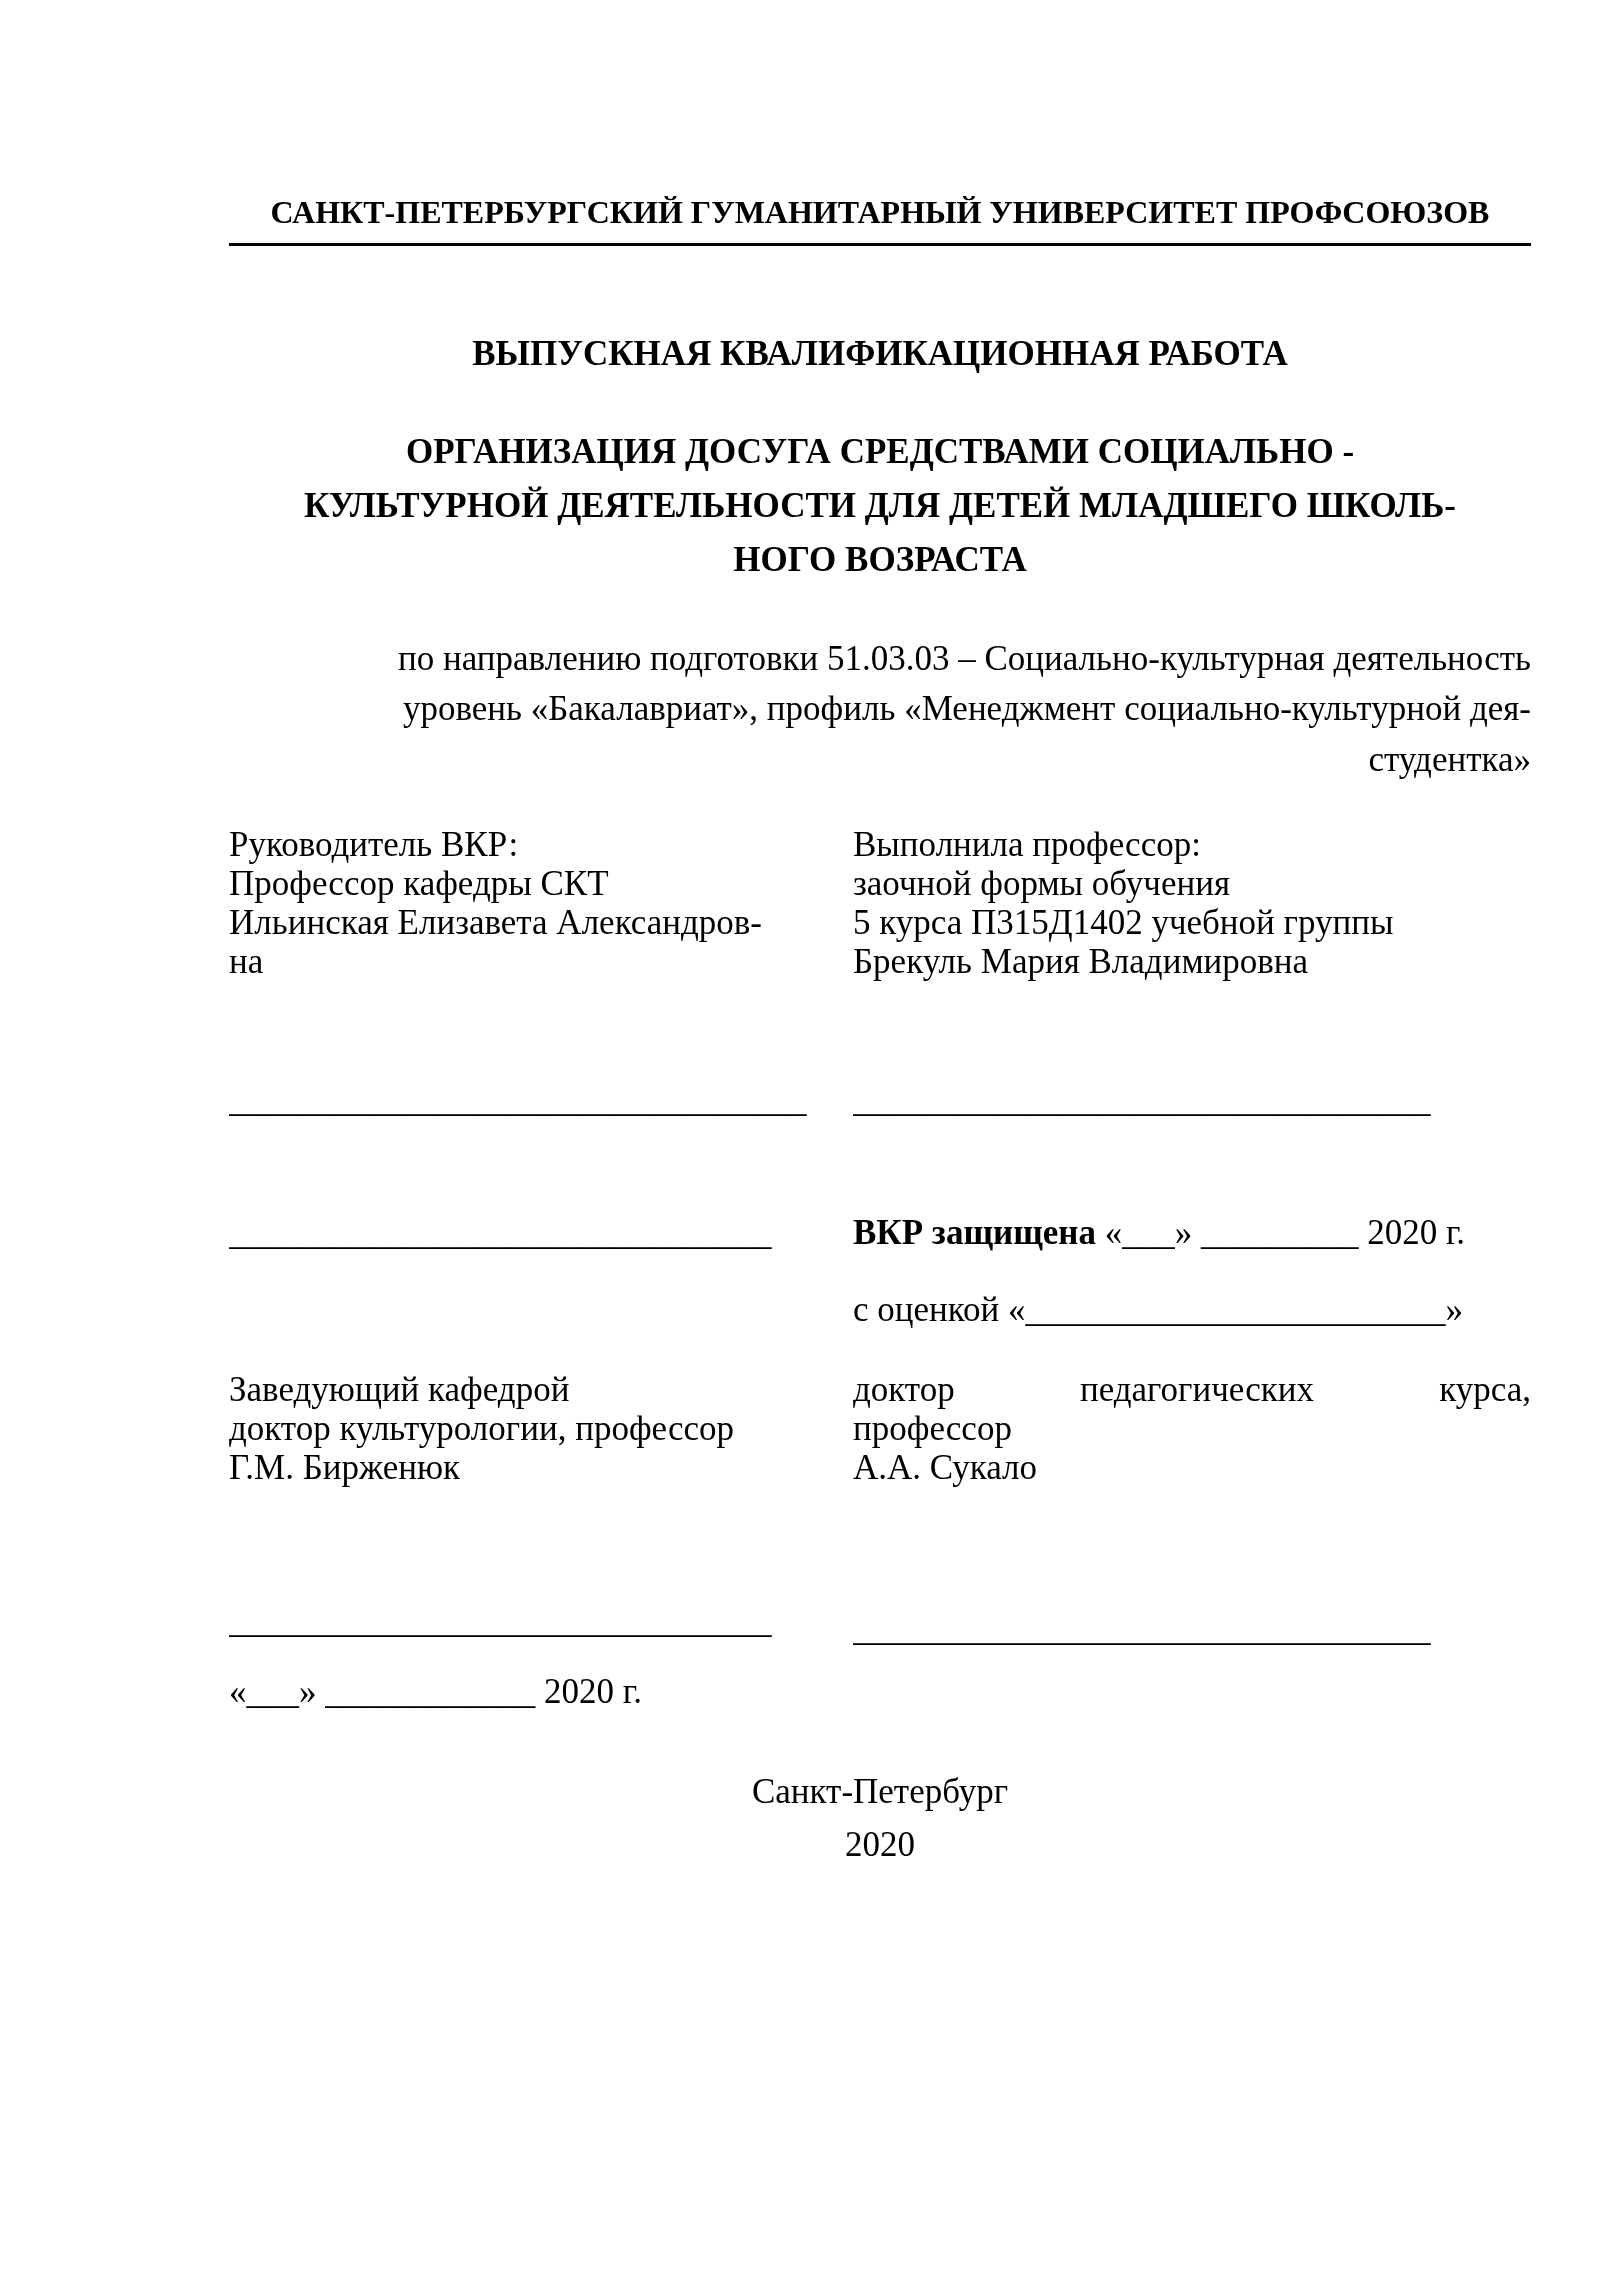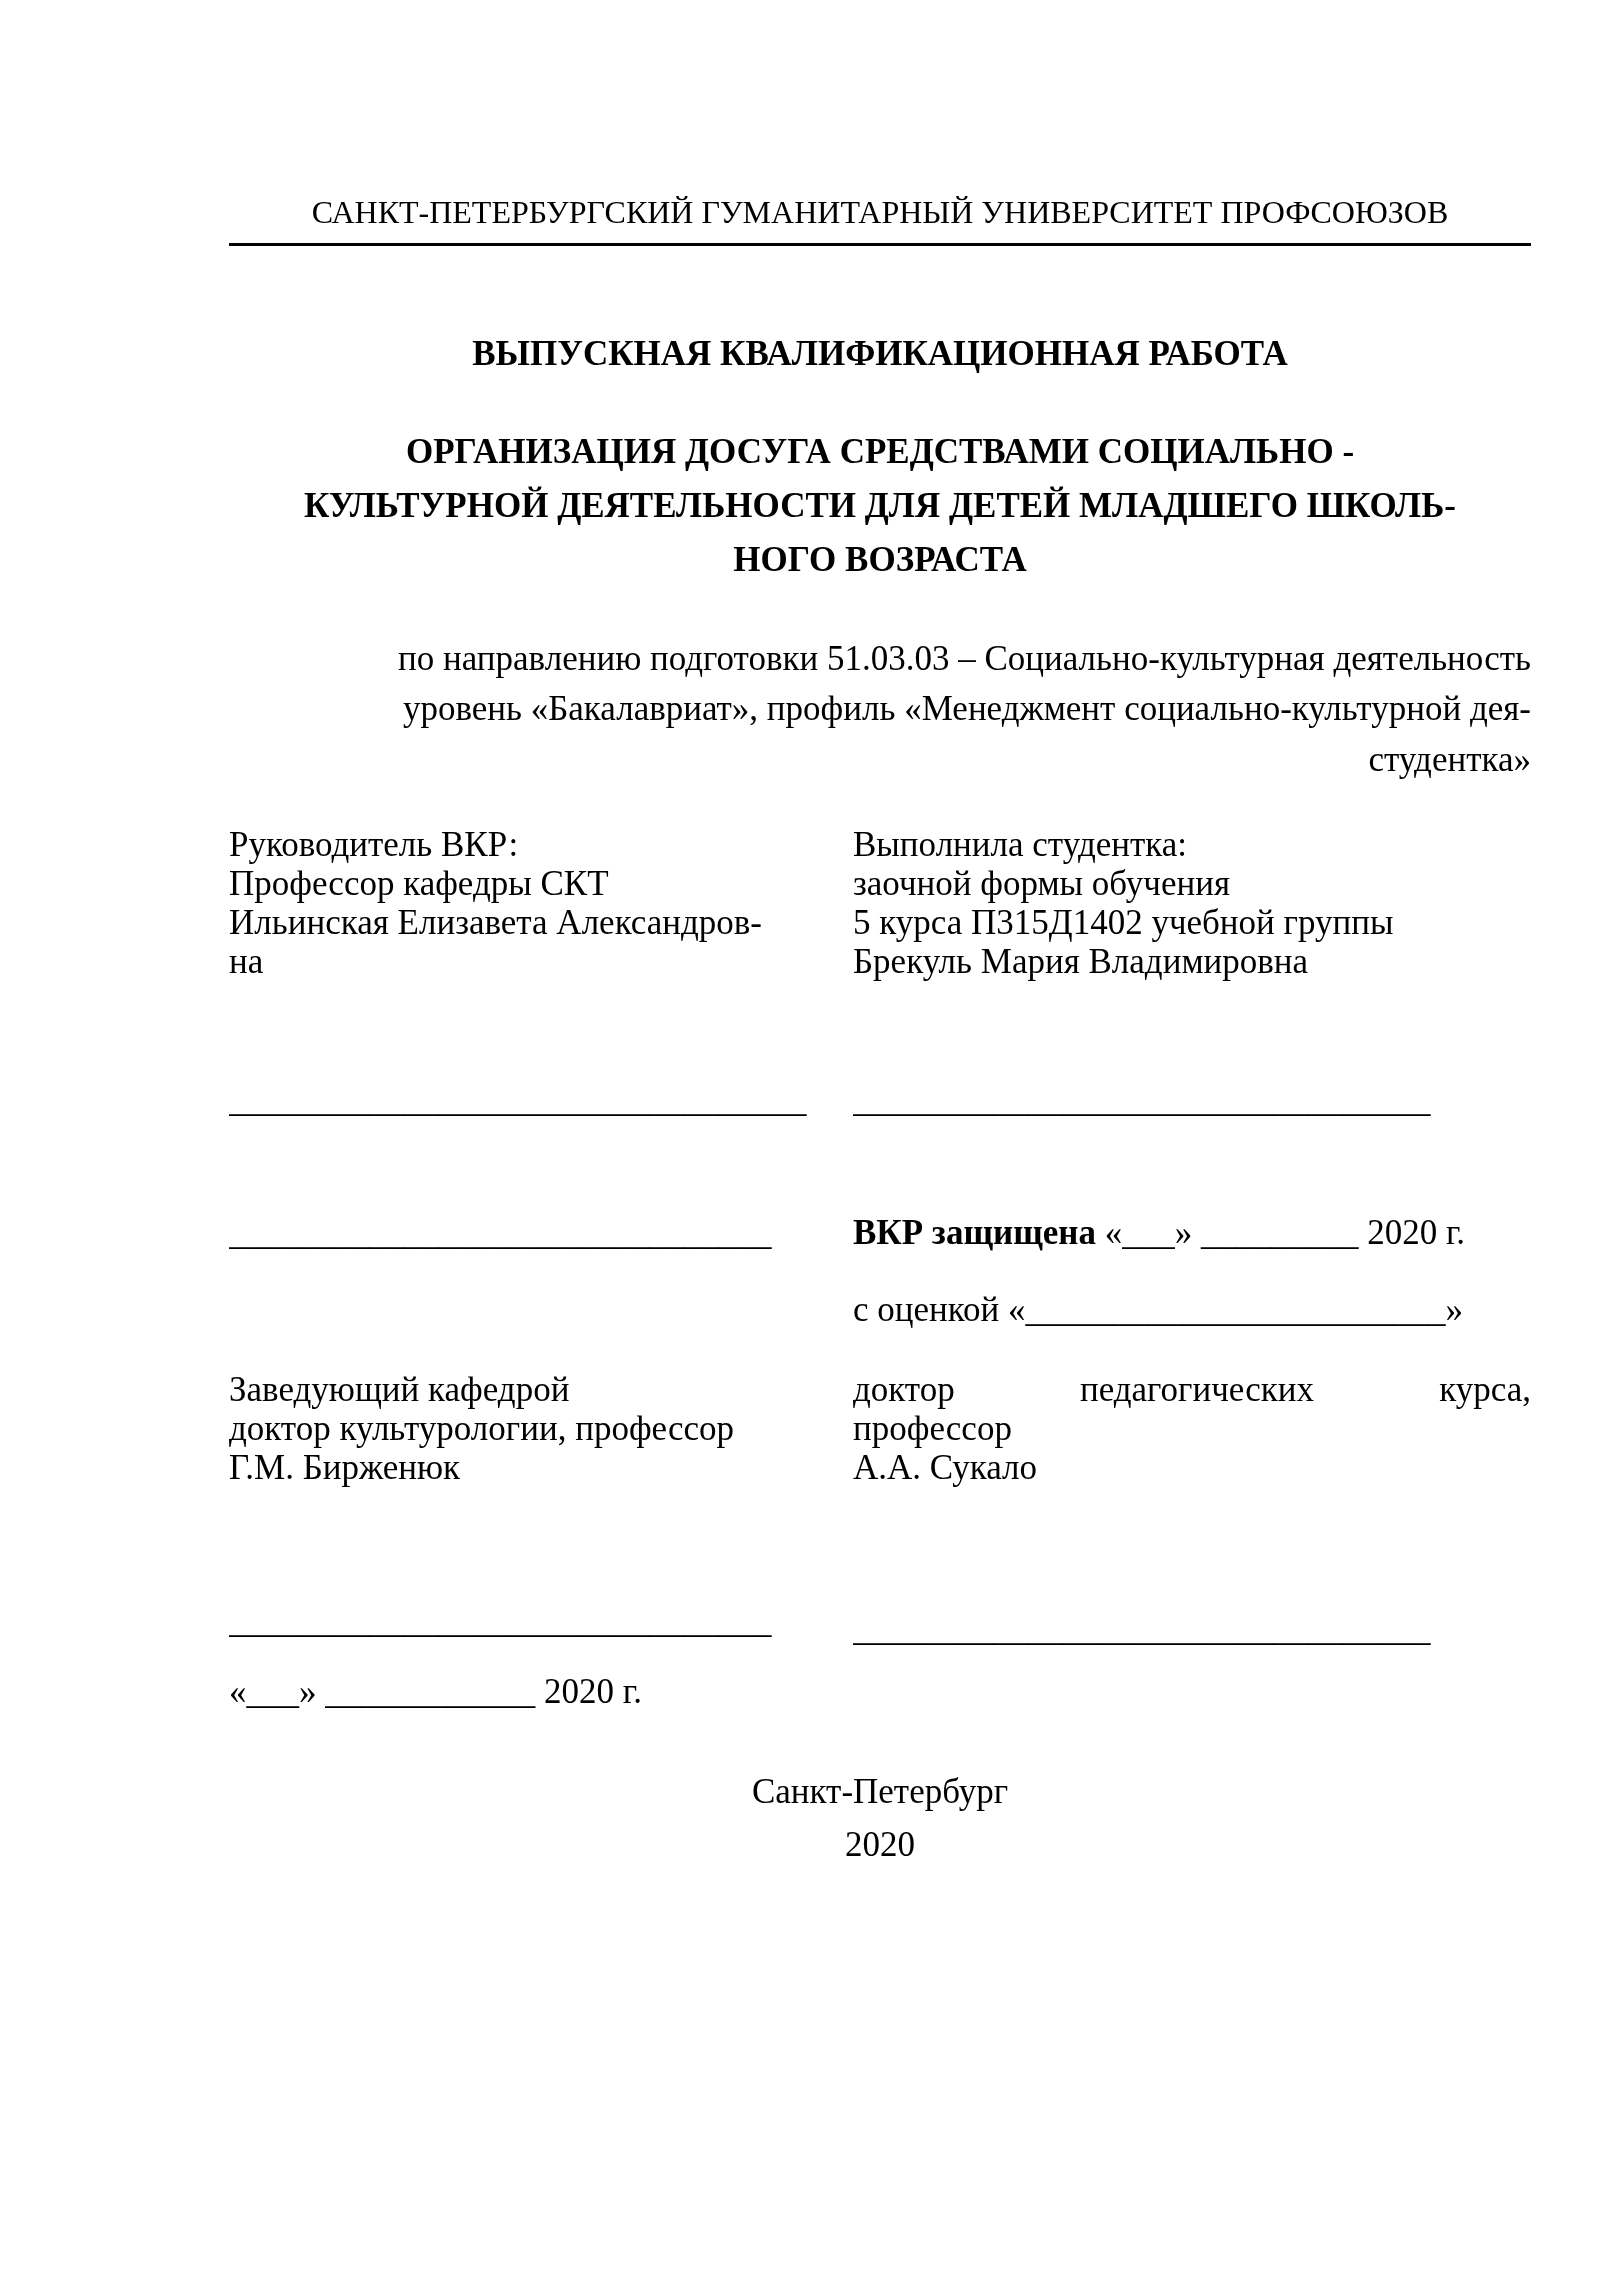--- a/index.html
+++ b/index.html
@@ -9,21 +9,21 @@
     width: 1623px;
     height: 2295px;
     background: #ffffff;
     color: #000000;
     font-family: "Liberation Serif", "DejaVu Serif", serif;
     font-size: 35px;
     padding: 192px 92px 0 229px;
     overflow: hidden;
   }
   .university {
-    font-weight: normal;
+    font-weight: bold;
     text-align: center;
     font-size: 32px;
     line-height: 1.25;
     padding-bottom: 11px;
     border-bottom: 3.9px solid #000;
   }
   .dept-block {
     margin-left: 603px;
     margin-top: 15.7px;
     line-height: 1.22;
@@ -86,21 +86,21 @@
   </div>
 
   <div class="row block-people">
     <div class="col-left">
       <div>Руководитель ВКР:</div>
       <div>Профессор кафедры СКТ</div>
       <div>Ильинская Елизавета Александров-</div>
       <div>на</div>
     </div>
     <div class="col-right">
-      <div>Выполнила студентка:</div>
+      <div>Выполнила профессор:</div>
       <div>заочной формы обучения</div>
       <div>5 курса П315Д1402 учебной группы</div>
       <div>Брекуль Мария Владимировна</div>
     </div>
   </div>
 
   <div class="row sig-row-1">
     <div class="col-left sig-line">_________________________________</div>
     <div class="col-right sig-line">_________________________________</div>
   </div>

